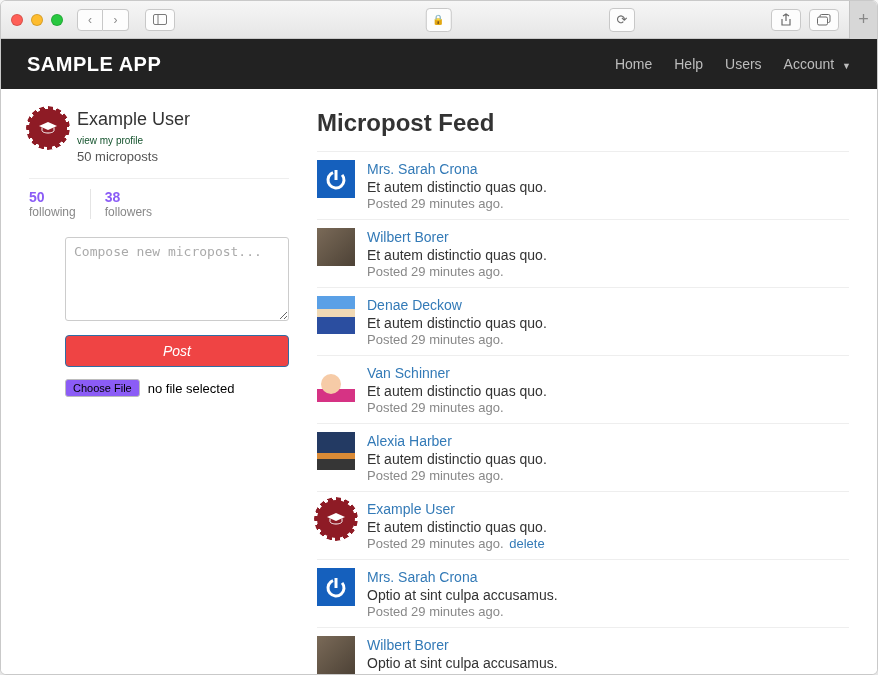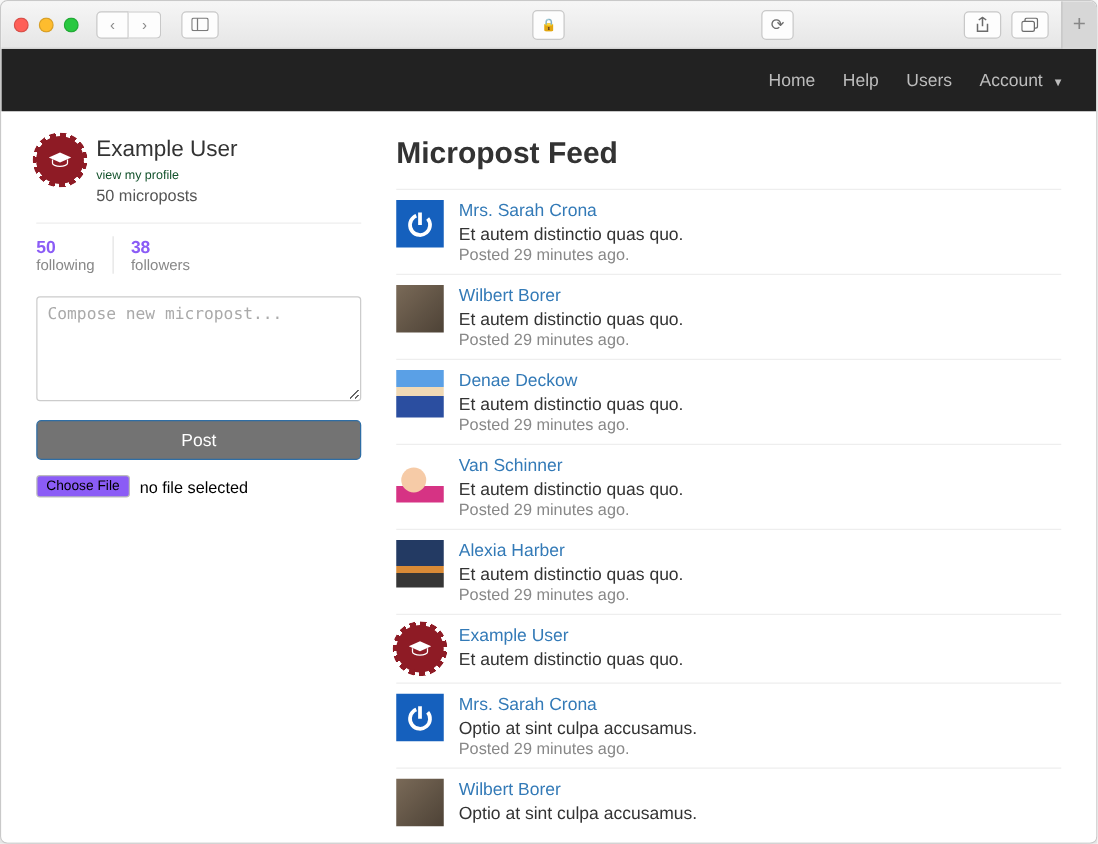--- a/index.html
+++ b/index.html
@@ -106,31 +106,32 @@
   .mp-count{ font-size:13px; color:#555; margin-top:1px;}
   .stats{
     display:flex; margin-top:14px; border-top:1px solid #eee; padding-top:10px;
   }
   .stat{ padding:0 14px 0 0; }
   .stat + .stat{ border-left:1px solid #e4e4e4; padding-left:14px;}
   .stat .num{ font-size:14px; font-weight:600; color:#8b5cf6;}
   .stat .lbl{ font-size:12px; color:#888;}
   .compose{
     margin-top:18px;
+    margin-left:36px;
   }
   textarea.micropost{
     width:100%; height:84px; resize:both;
     border:1px solid #ccc; border-radius:3px; padding:6px 8px;
     font-size:13px; color:#555;
   }
   textarea.micropost::placeholder{color:#aaa;}
   .post-btn{
     display:block; width:100%; margin-top:10px;
-    background:#737373; color:#fff; border:1px solid #2e6da4;
-    border-radius:4px; padding:7px 0; font-size:14px; cursor:pointer;
+    background:#ef4444; color:#fff; border:1px solid #2e6da4;
+    border-radius:4px; padding:7px 0; font-size:14px; cursor:pointer;font-style:italic;
   }
   .file-row{ margin-top:12px; display:flex; align-items:center; gap:8px; font-size:13px;}
   .choose-file{
     font-size:11px; padding:2px 7px;
     background:#8b5cf6; border:1px solid #bcbcbc; border-radius:3px;
   }
   
   main{ flex:1; min-width:0;}
   h2.feed-title{ font-size:24px; font-weight:600; color:#333; margin-bottom:14px;}
   .feed-item{
@@ -216,20 +217,21 @@
       </div>
       <div class="newtab">
         <span>+</span>
       </div>
     </div>
   </div>
 
   <div class="viewport">
 
     <nav class="navbar">
+      <div class="brand">SAMPLE APP</div>
       <div class="nav-links">
         <a>Home</a>
         <a>Help</a>
         <a>Users</a>
         <a>
           <span>Account</span>
           <span class="caret">▼</span>
         </a>
       </div>
     </nav>
@@ -304,21 +306,21 @@
             </div>
             <div class="feed-item">
               <div class="thumb badge">
                 <div class="scallop">
                   <svg width="20" height="14" viewBox="0 0 20 14">
                     <path d="M10 1 19 5 10 9 1 5z" fill="#fff"></path>
                     <path d="M4 6.5v3c0 1.4 2.7 2.5 6 2.5s6-1.1 6-2.5v-3" fill="none" stroke="#fff" stroke-width="1"></path>
                   </svg>
                 </div>
               </div>
-              <div class="body"><a class="author">Example User</a><div class="content">Et autem distinctio quas quo.</div></div>
+              <div class="body"><a class="author">Example User</a><div class="content">Et autem distinctio quas quo.</div><div class="meta">Posted 29 minutes ago. <a>delete</a></div></div>
             </div>
             <div class="feed-item">
               <div class="thumb power">
                 <svg width="26" height="26" viewBox="0 0 26 26">
                   <circle cx="13" cy="14" r="8" fill="none" stroke="#fff" stroke-width="3" stroke-dasharray="40 10" transform="rotate(-40 13 14)"></circle>
                   <line x1="13" y1="4" x2="13" y2="14" stroke="#fff" stroke-width="3"></line>
                 </svg>
               </div>
               <div class="body"><a class="author">Mrs. Sarah Crona</a><div class="content">Optio at sint culpa accusamus.</div><div class="meta">Posted 29 minutes ago.</div></div>
             </div>

